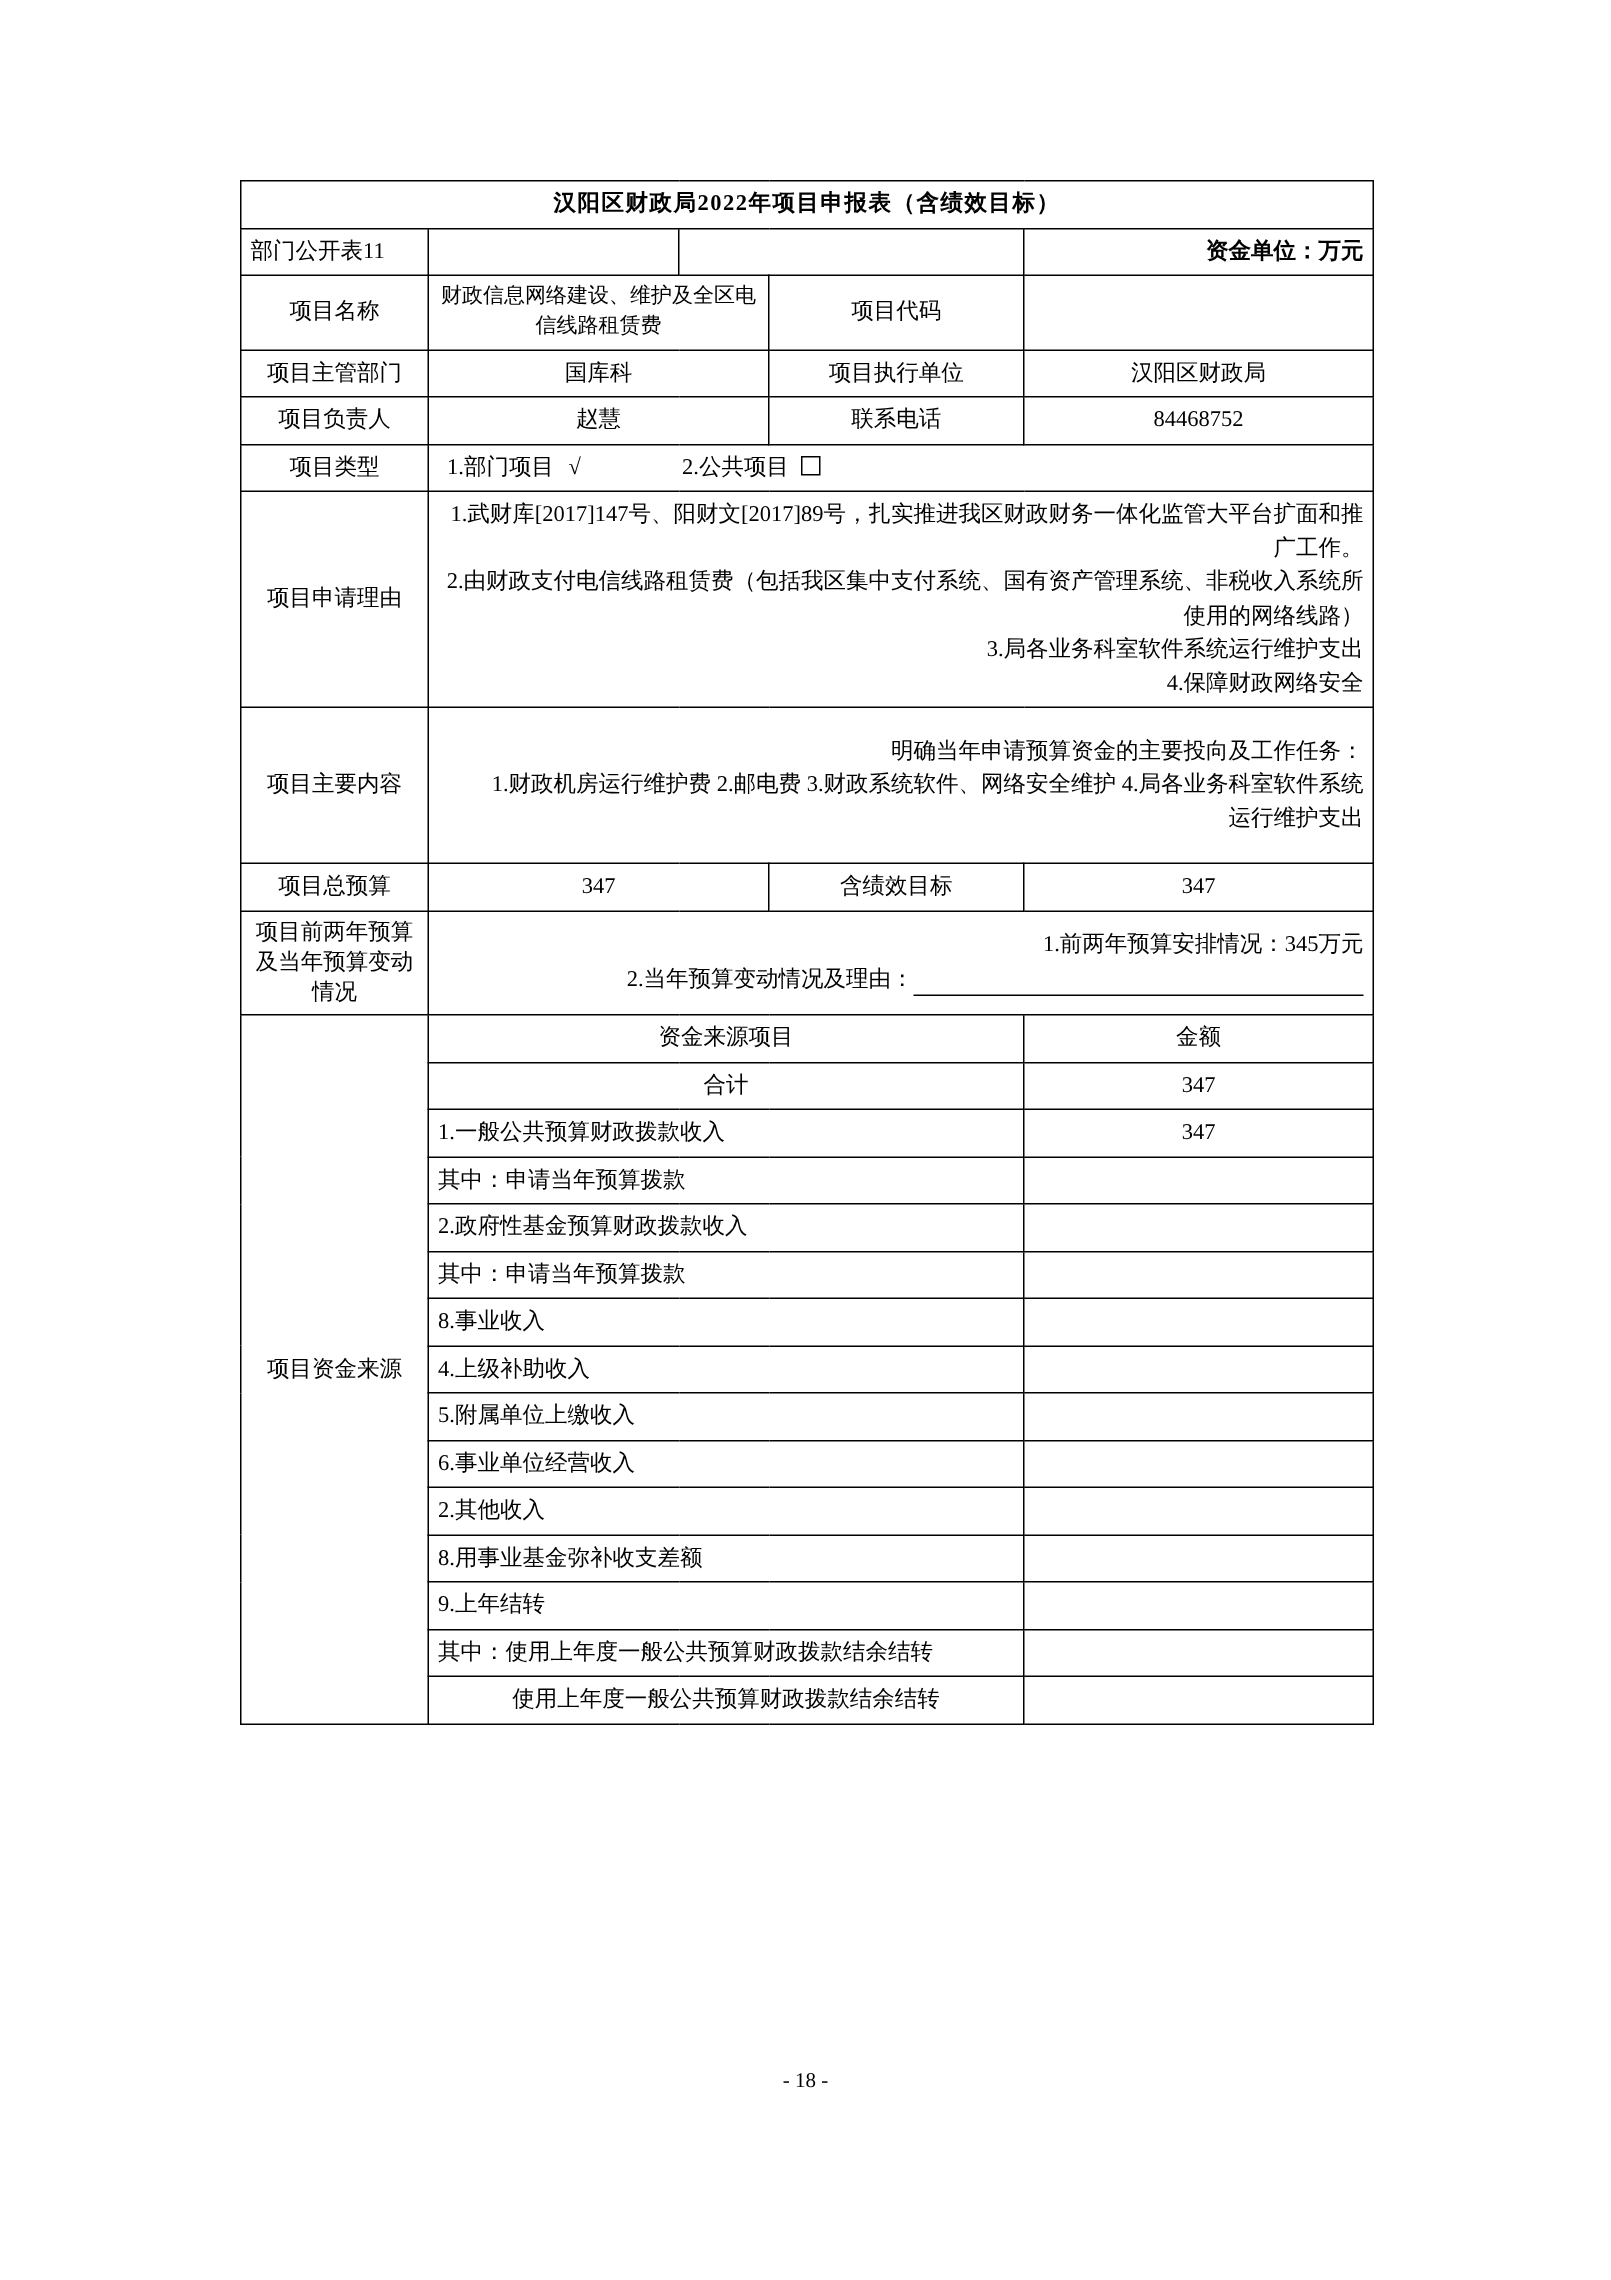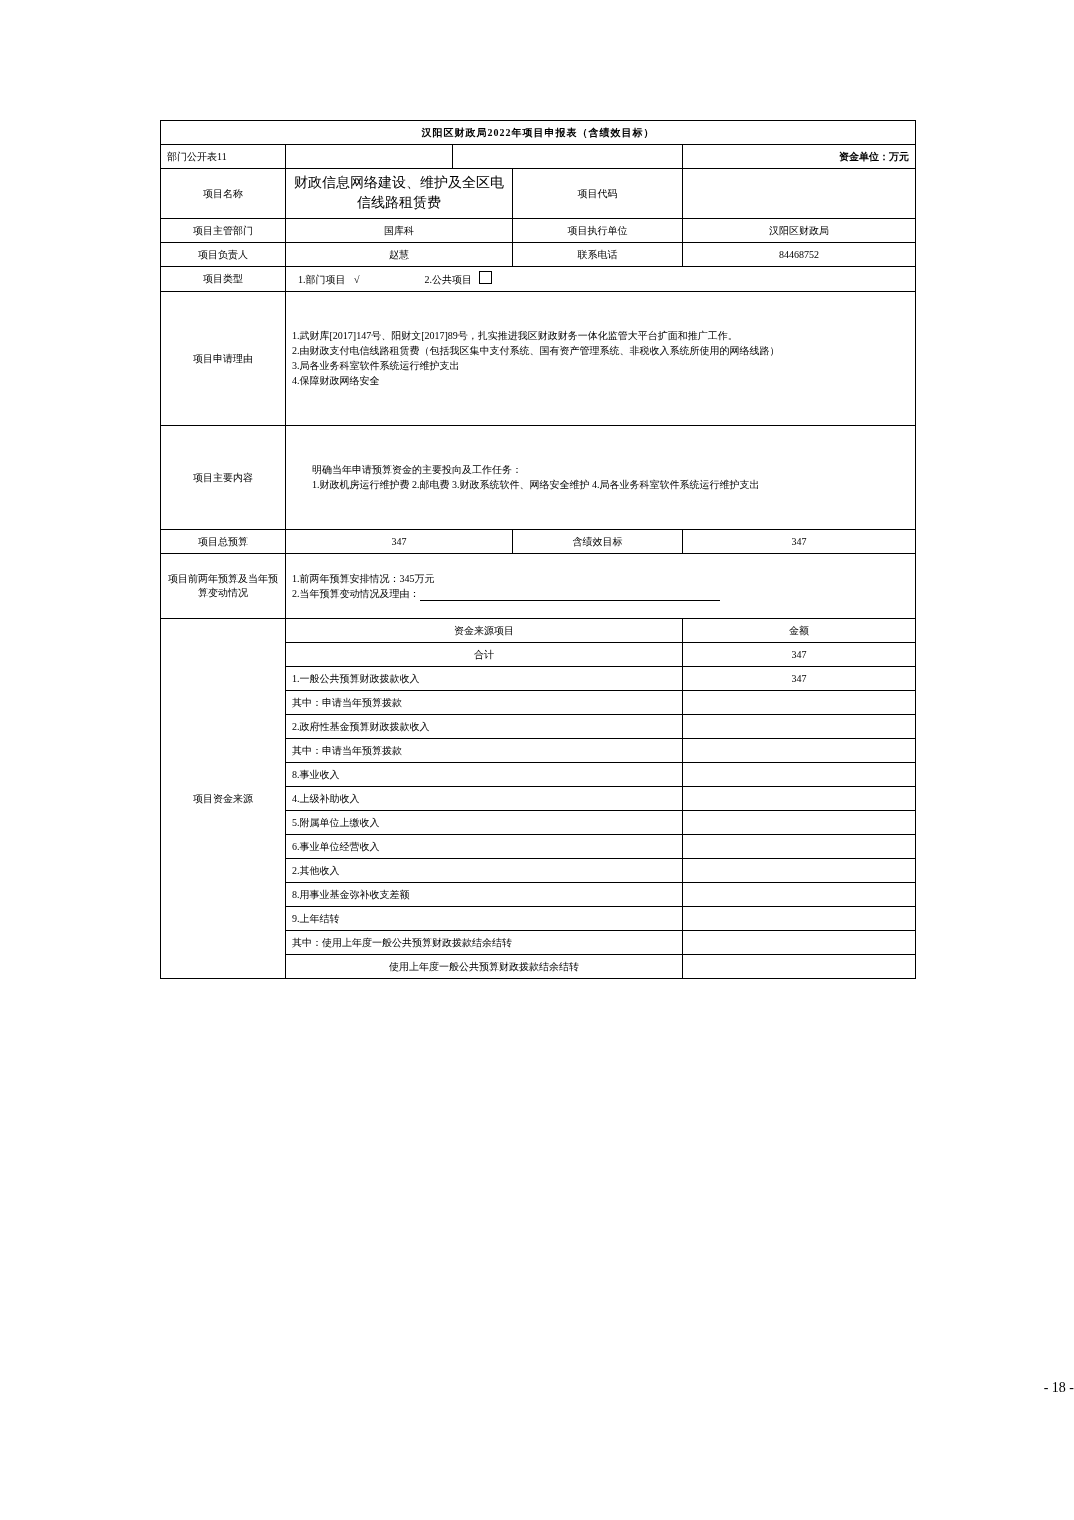--- a/index.html
+++ b/index.html
@@ -27,21 +27,21 @@
     width: 755px;
   }
   table.main {
     border-collapse: collapse;
     width: 755px;
     table-layout: fixed;
   }
   table.main td {
     border: 1px solid #000000;
     padding: 4px 6px;
-    font-size: 10px;
+    font-size: 15px;
     line-height: 1.5;
     vertical-align: middle;
     word-wrap: break-word;
   }
   .title-cell {
     border: 1px solid #000000;
     border-bottom: 1px solid #000000;
     text-align: center;
     font-size: 26px;
     font-weight: bold;
@@ -64,21 +64,21 @@
   }
   .label {
     text-align: center;
   }
   .tall {
     vertical-align: middle;
   }
   .para {
     line-height: 1.55;
     font-size: 14px;
-    text-align: left;
+    text-align: right;
     padding: 6px 8px;
   }
   .indent {
     text-indent: 2em;
   }
   .blankline {
     display: inline-block;
     border-bottom: 1px solid #000;
     width: 300px;
     height: 1em;
@@ -86,21 +86,21 @@
   }
   .pad-left {
     padding-left: 30px;
     margin-left: 32px;
   }
   .footer {
     position: absolute;
     left: 0;
     top: 1380px;
     width: 1074px;
-    text-align: right;
+    text-align: center;
     font-size: 14px;
     font-family: "Liberation Serif", "DejaVu Serif", serif;
   }
   .checkbox {
     display: inline-block;
     width: 11px;
     height: 11px;
     border: 1px solid #000;
     vertical-align: -1px;
     margin-left: 4px;

